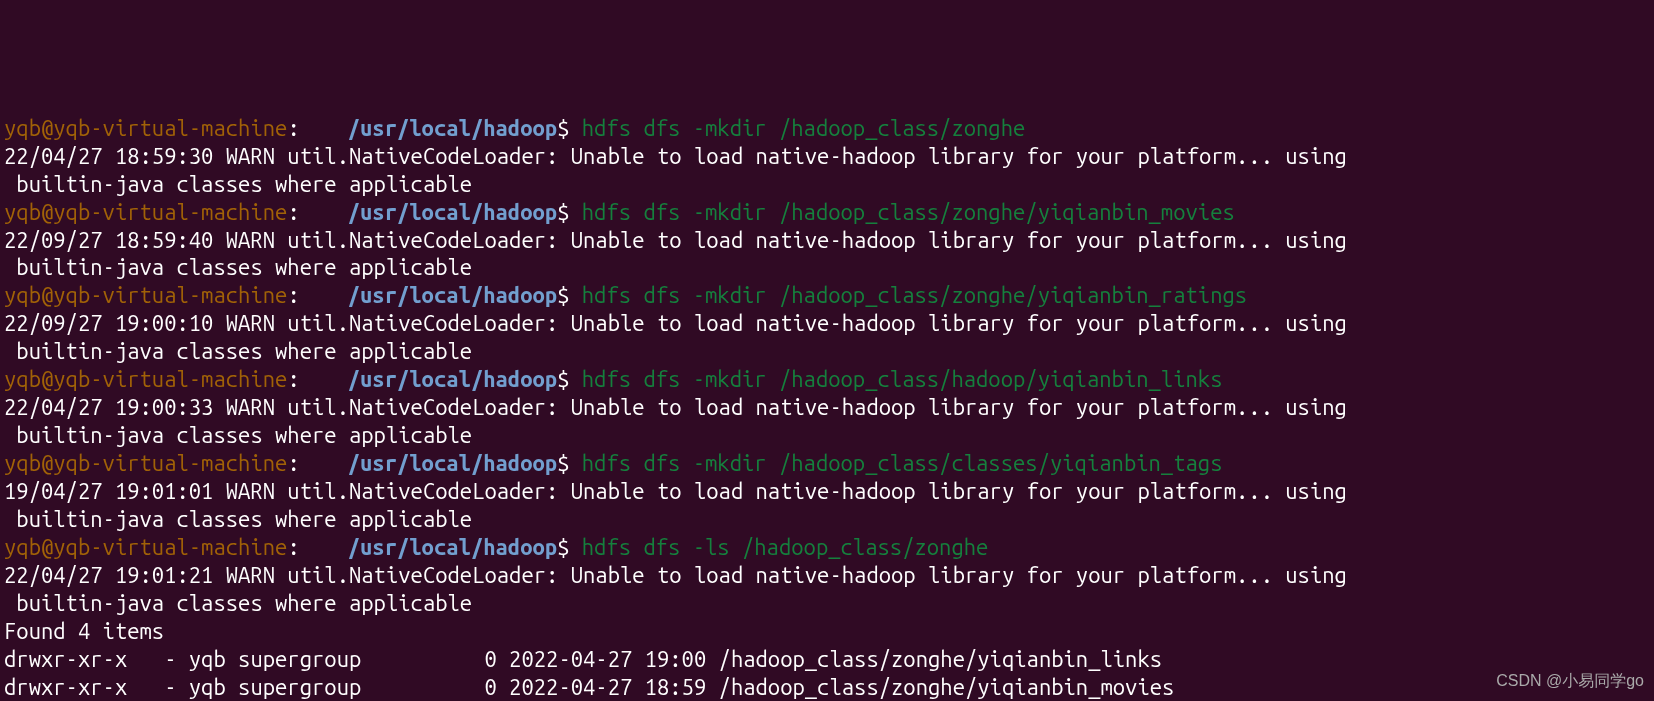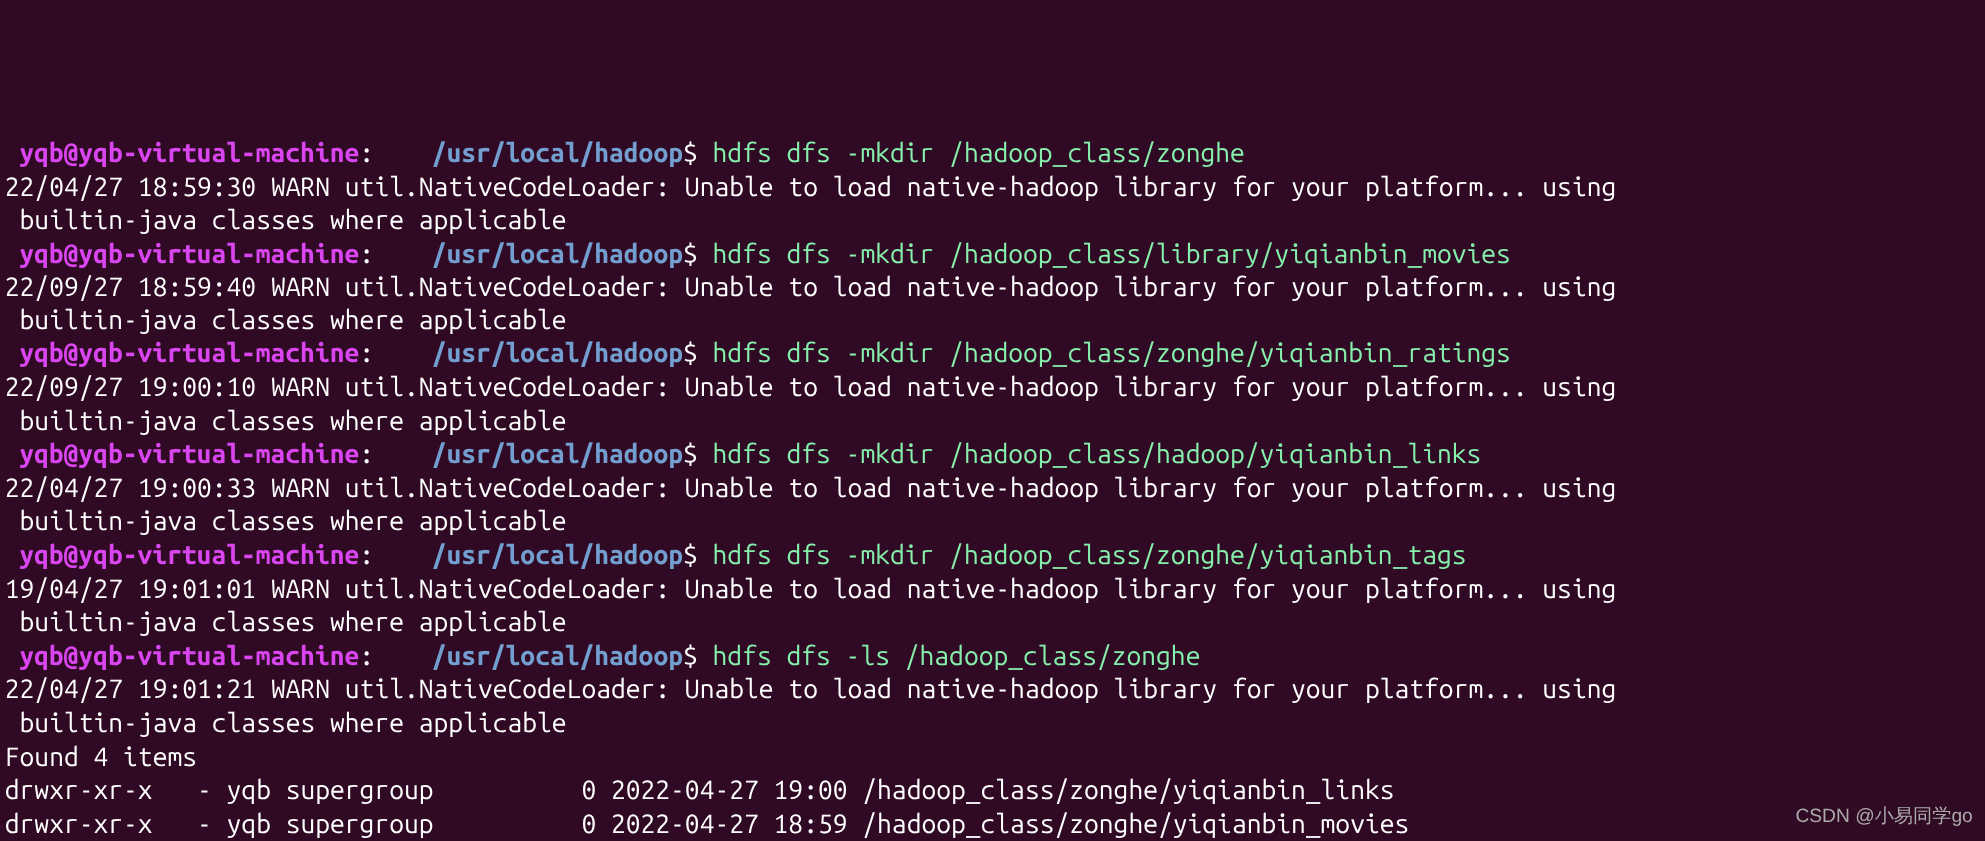--- a/index.html
+++ b/index.html
@@ -16,34 +16,33 @@
       padding: 0;
       width: 1654px;
       height: 701px;
       overflow: hidden;
       white-space: pre;
     }
     .terminal {
       padding: 2px 4px;
     }
     .user-host {
-      color: #d946ef;
-      font-weight: bold;
-      margin-left: 12px;
+      color: #a16207;
+      font-weight: normal;
     }
     .path {
       color: #729fcf;
       font-weight: bold;
       margin-left: 48px;
     }
     .dollar {
       color: #ffffff;
     }
     .command {
-      color: #86efac;
+      color: #15803d;
       margin-top: 25px;
     }
     .output {
       color: #ffffff;
     }
     .watermark {
       position: absolute;
       bottom: 10px;
       right: 10px;
       color: #aaaaaa;
@@ -53,30 +52,30 @@
     }
   </style>
 </head>
 <body>
 
 
 
 <div class="terminal"><span><span class="user-host">yqb@yqb-virtual-machine</span><span class="output">:</span><span class="path">/usr/local/hadoop</span><span class="dollar">$</span><span class="command"> hdfs dfs -mkdir /hadoop_class/zonghe</span></span>
 <span class="output">22/04/27 18:59:30 WARN util.NativeCodeLoader: Unable to load native-hadoop library for your platform... using
  builtin-java classes where applicable</span>
-<span><span class="user-host">yqb@yqb-virtual-machine</span><span class="output">:</span><span class="path">/usr/local/hadoop</span><span class="dollar">$</span><span class="command"> hdfs dfs -mkdir /hadoop_class/library/yiqianbin_movies</span></span>
+<span><span class="user-host">yqb@yqb-virtual-machine</span><span class="output">:</span><span class="path">/usr/local/hadoop</span><span class="dollar">$</span><span class="command"> hdfs dfs -mkdir /hadoop_class/zonghe/yiqianbin_movies</span></span>
 <span class="output">22/09/27 18:59:40 WARN util.NativeCodeLoader: Unable to load native-hadoop library for your platform... using
  builtin-java classes where applicable</span>
 <span><span class="user-host">yqb@yqb-virtual-machine</span><span class="output">:</span><span class="path">/usr/local/hadoop</span><span class="dollar">$</span><span class="command"> hdfs dfs -mkdir /hadoop_class/zonghe/yiqianbin_ratings</span></span>
 <span class="output">22/09/27 19:00:10 WARN util.NativeCodeLoader: Unable to load native-hadoop library for your platform... using
  builtin-java classes where applicable</span>
 <span><span class="user-host">yqb@yqb-virtual-machine</span><span class="output">:</span><span class="path">/usr/local/hadoop</span><span class="dollar">$</span><span class="command"> hdfs dfs -mkdir /hadoop_class/hadoop/yiqianbin_links</span></span>
 <span class="output">22/04/27 19:00:33 WARN util.NativeCodeLoader: Unable to load native-hadoop library for your platform... using
  builtin-java classes where applicable</span>
-<span><span class="user-host">yqb@yqb-virtual-machine</span><span class="output">:</span><span class="path">/usr/local/hadoop</span><span class="dollar">$</span><span class="command"> hdfs dfs -mkdir /hadoop_class/zonghe/yiqianbin_tags</span></span>
+<span><span class="user-host">yqb@yqb-virtual-machine</span><span class="output">:</span><span class="path">/usr/local/hadoop</span><span class="dollar">$</span><span class="command"> hdfs dfs -mkdir /hadoop_class/classes/yiqianbin_tags</span></span>
 <span class="output">19/04/27 19:01:01 WARN util.NativeCodeLoader: Unable to load native-hadoop library for your platform... using
  builtin-java classes where applicable</span>
 <span><span class="user-host">yqb@yqb-virtual-machine</span><span class="output">:</span><span class="path">/usr/local/hadoop</span><span class="dollar">$</span><span class="command"> hdfs dfs -ls /hadoop_class/zonghe</span></span>
 <span class="output">22/04/27 19:01:21 WARN util.NativeCodeLoader: Unable to load native-hadoop library for your platform... using
  builtin-java classes where applicable</span>
 <span class="output">Found 4 items</span>
 <span class="output">drwxr-xr-x   - yqb supergroup          0 2022-04-27 19:00 /hadoop_class/zonghe/yiqianbin_links</span>
 <span class="output">drwxr-xr-x   - yqb supergroup          0 2022-04-27 18:59 /hadoop_class/zonghe/yiqianbin_movies</span>
 
 

